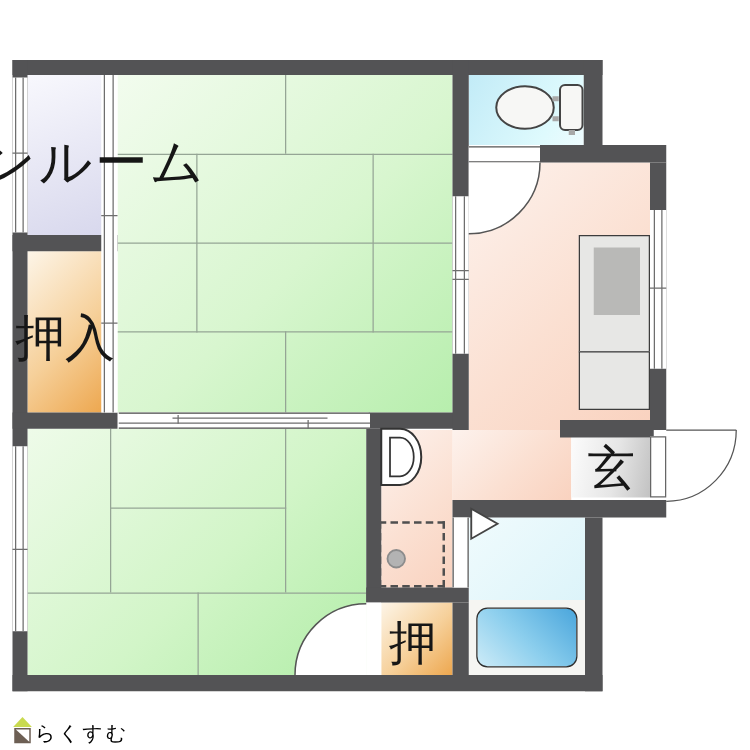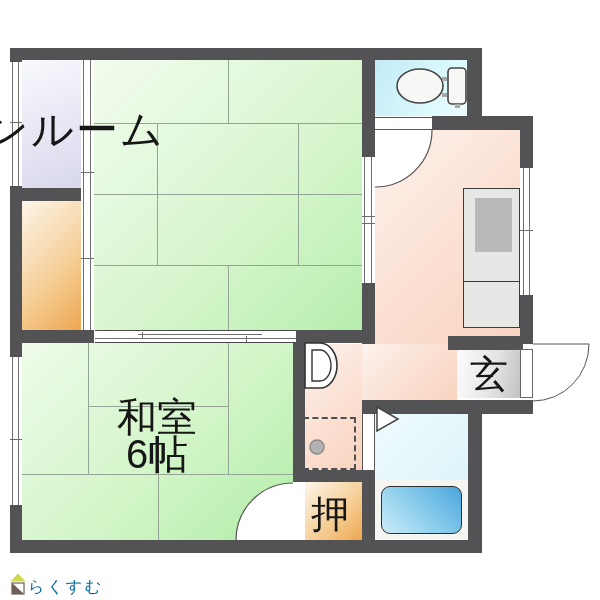--- a/index.html
+++ b/index.html
@@ -18,21 +18,21 @@
   
   .tline{position:absolute;background:#95a595;z-index:2;}
   
   .wall{position:absolute;background:#535355;z-index:4;}
   
   .open{position:absolute;background:#ffffff;z-index:5;}
   .wl{position:absolute;background:#6e6e6e;}
   .fixture{position:absolute;z-index:3;}
   svg.overlay{position:absolute;left:0;top:0;z-index:6;pointer-events:none;}
   .label{position:absolute;z-index:7;color:#161616;font-weight:500;white-space:nowrap;}
-  .logo-text{position:absolute;z-index:7;color:#0369a1;}
+  .logo-text{position:absolute;z-index:7;color:#000000;}
   .counter{background:#e7e7e5;border:1px solid #3c3c3c;box-sizing:border-box;}
   .stove{position:absolute;background:#b9b9b7;}
   .dash{border:2px dashed #4f4f4f;box-sizing:border-box;background:transparent;z-index:3;}
   .tub{position:absolute;background:linear-gradient(225deg,#4aa6dc 0%,#8fd0ee 55%,#cdebf7 100%);
        border:1px solid #2f2f2f;border-radius:9px;box-sizing:border-box;}
   .tubdeck{position:absolute;background:#f5f5f2;}
 </style>
 </head>
 <body>
 
@@ -162,22 +162,19 @@
     <circle cx="317" cy="447" r="7" fill="#b3b3b3" stroke="#8c8c8c" stroke-width="1.5"></circle>
 
     <g>
       <polygon points="10.5,581.5 25.5,581.5 18,573.5" fill="#c9da50"></polygon>
       <rect x="12" y="583" width="12" height="11" fill="#ffffff" stroke="#6d5f54" stroke-width="1.2"></rect>
       <polygon points="12,583 12,594 24,594" fill="#6d5f54"></polygon>
     </g>
   </svg>
 
   <div class="label" style="left:-14px;top:102px;font-size:42px;letter-spacing:2px;">ンルーム</div>
-  <div class="label" style="left:92px;top:399px;width:130px;text-align:center;font-size:40px;line-height:37px;white-space:normal;">
-    <span>和室</span><br>
-    <span>6帖</span>
-  </div>
+  <div class="label" style="left:12px;top:243px;font-size:40px;">押入</div>
   <div class="label" style="left:470px;top:349px;font-size:38px;">玄</div>
   <div class="label" style="left:311px;top:489px;font-size:38px;">押</div>
 
   <div class="logo-text" style="left:28px;top:577px;font-size:16px;letter-spacing:2.5px;">らくすむ</div>
 
 </div>
 
 </body></html>

